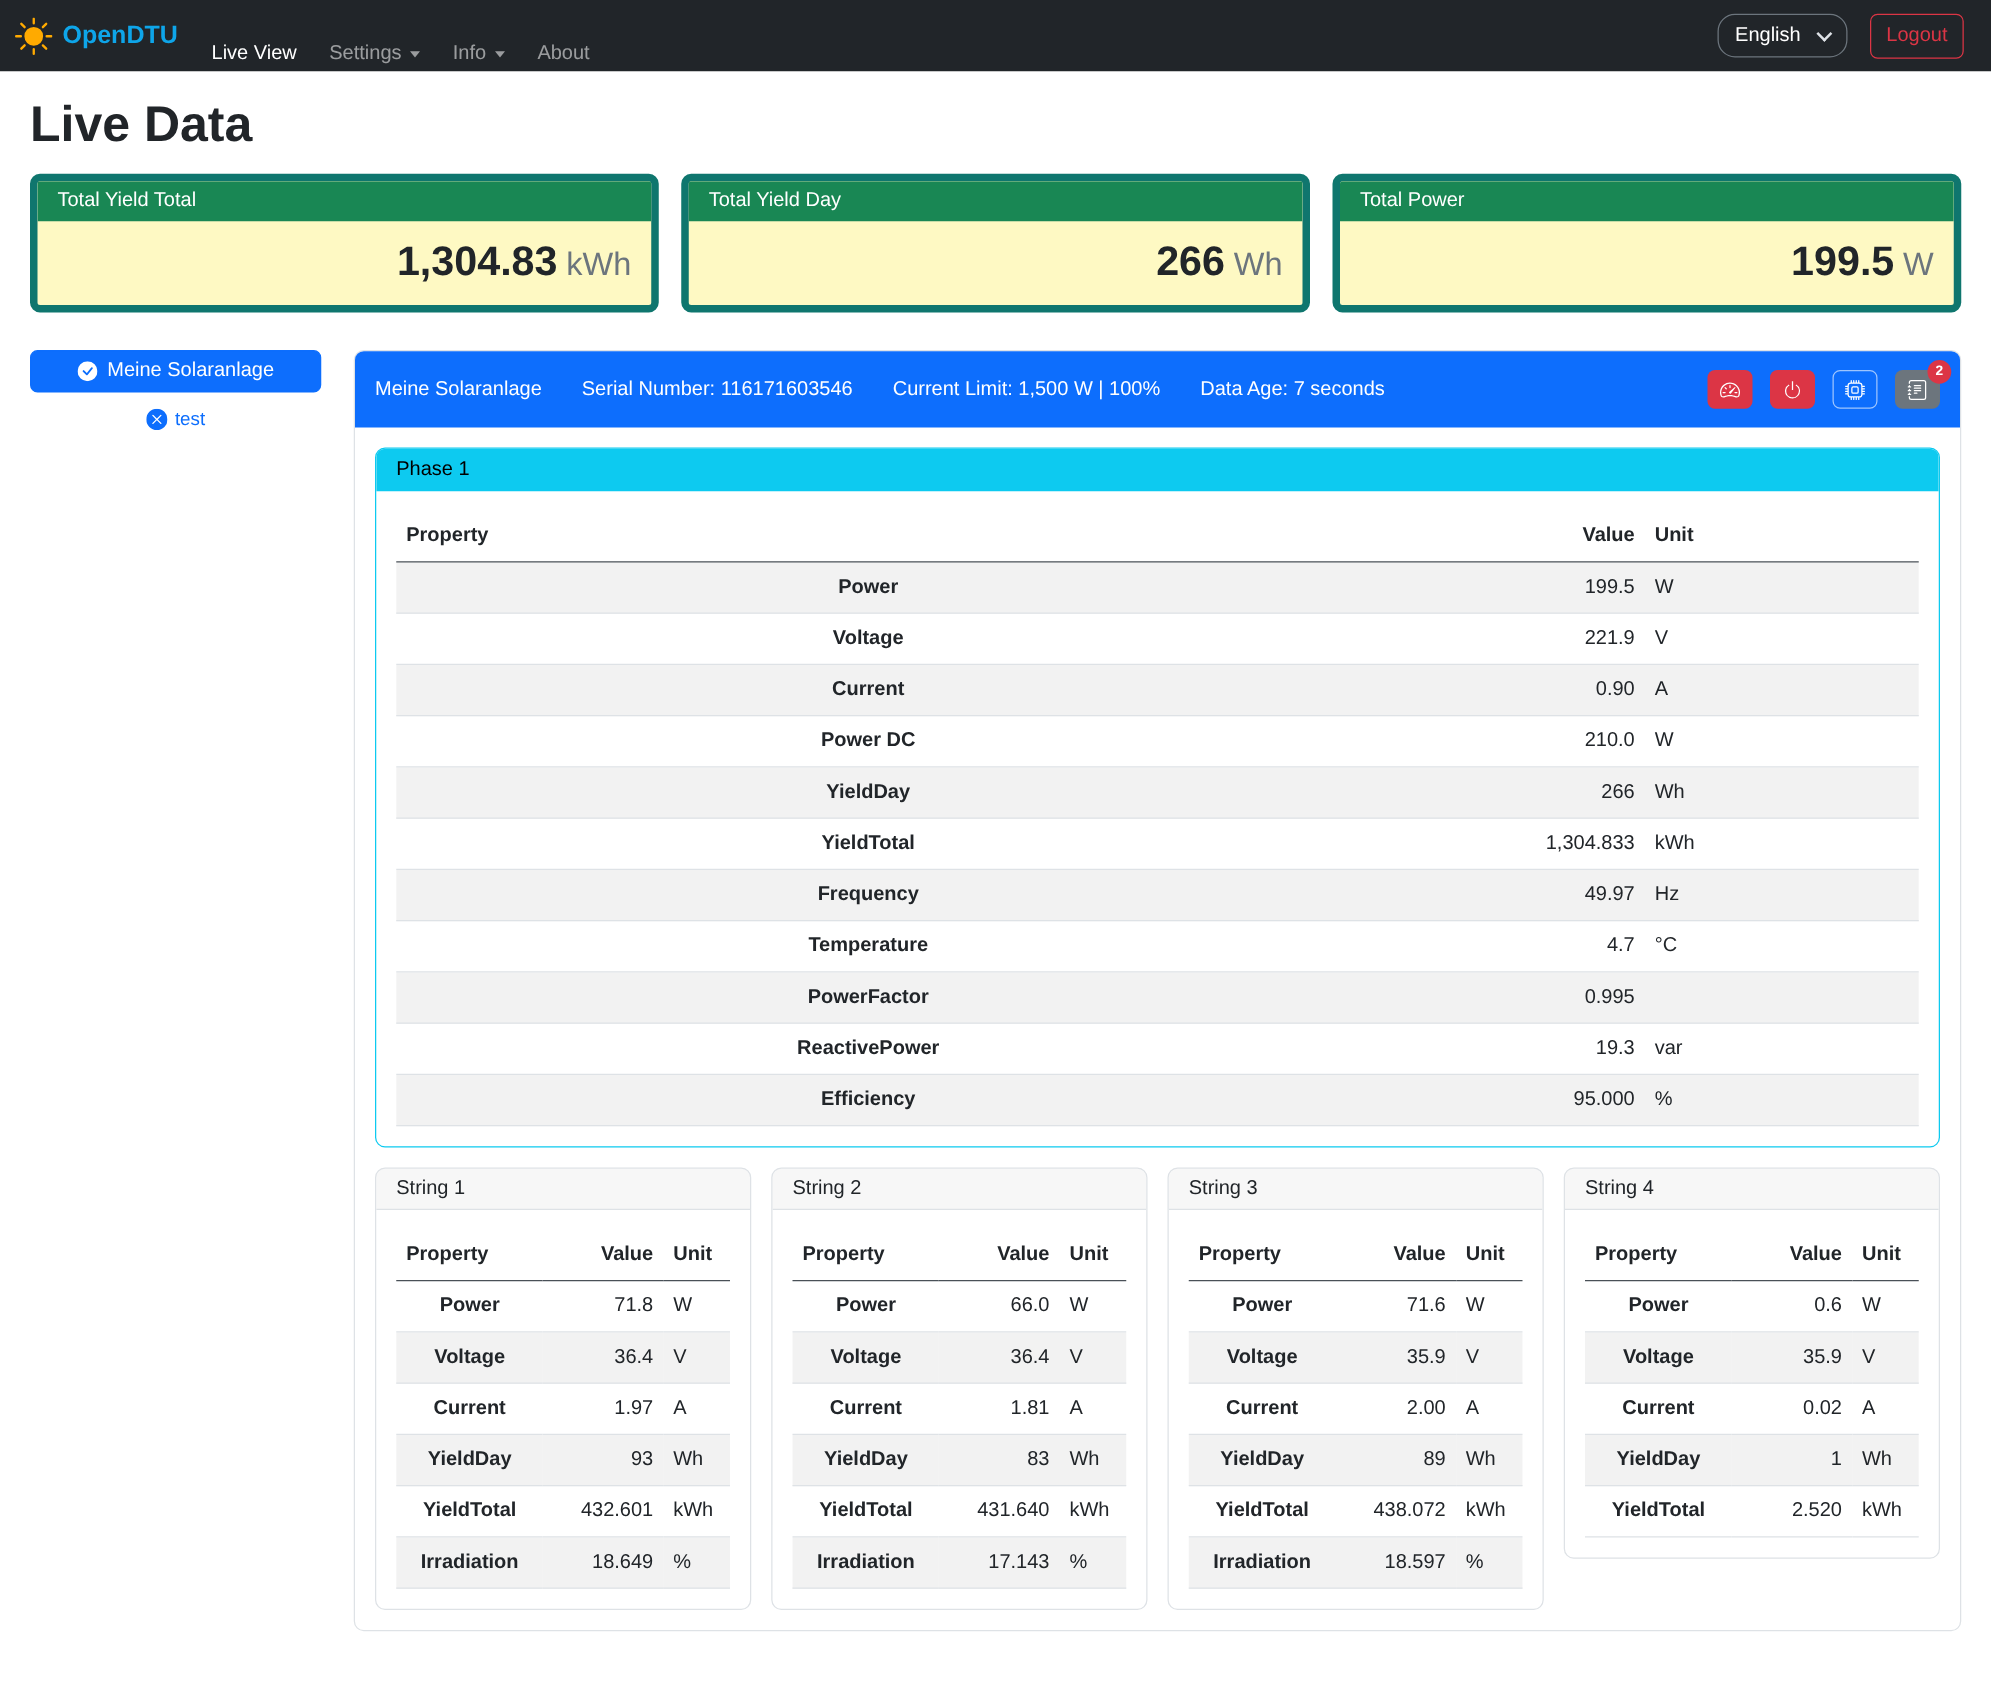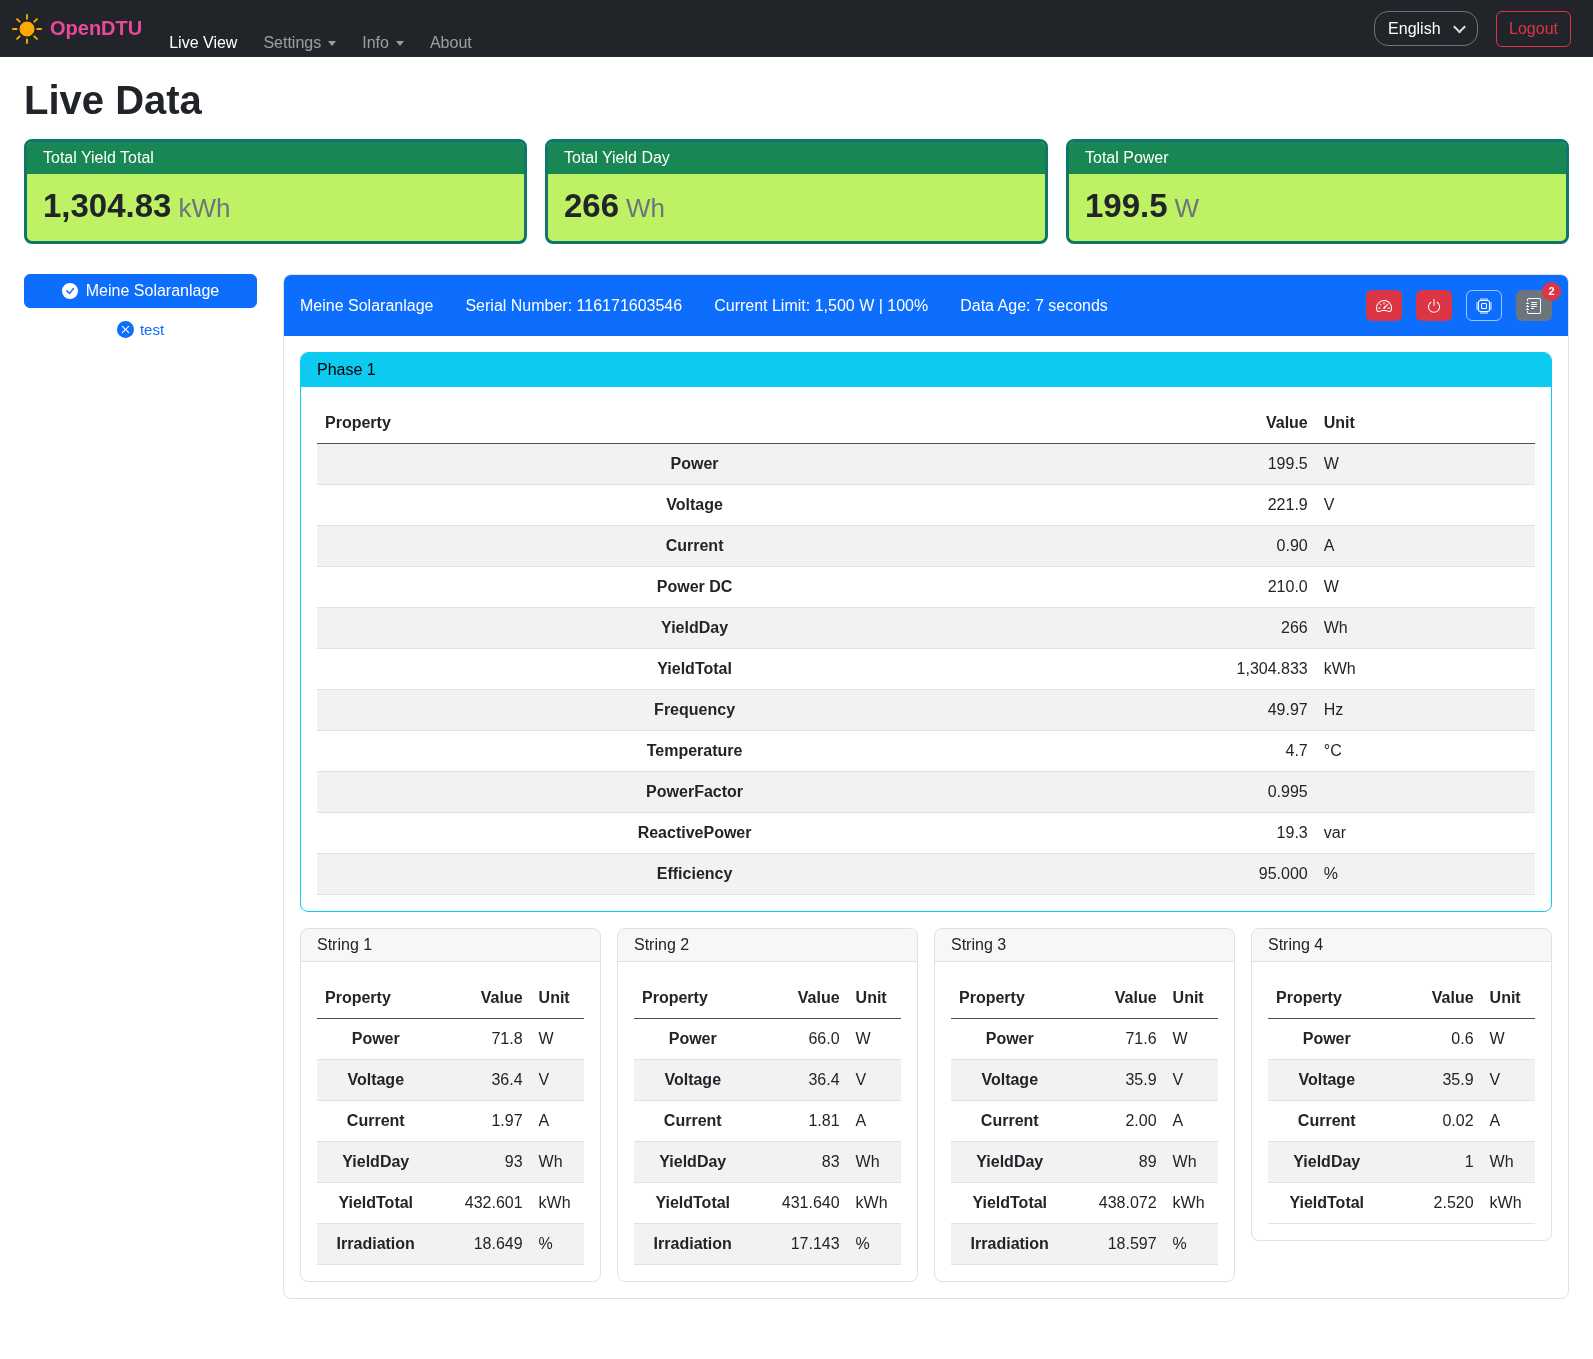--- a/index.html
+++ b/index.html
@@ -16,21 +16,21 @@
   
   .navbar {
     background: #212529;
     height: 57px;
     display: flex;
     align-items: center;
     padding: 0 12px;
   }
   .brand {
     display: flex; align-items: center; gap: 8px;
-    color: #ec4899; font-size: 20px; font-weight: 600;
+    color: #0ea5e9; font-size: 20px; font-weight: 600;
     margin-right: 14px; cursor: pointer; text-decoration: none;
   }
   .nav-links { display: flex; align-items: center; margin-top: 28px; }
   .nav-link {
     color: rgba(255,255,255,.55);
     padding: 8px 13px; cursor: pointer;
     display: flex; align-items: center; gap: 7px;
   }
   .nav-link.active { color: #fff; }
   .caret {
@@ -64,23 +64,23 @@
 
   
   .container { padding: 0 24px 30px; }
   h1.page-title { font-size: 40px; font-weight: 600; margin: 21px 0 16px; }
 
   
   .cards-row {
     display: grid; grid-template-columns: repeat(3, 1fr);
     gap: 18px; margin-bottom: 30px;
   }
-  .card { border: 3px solid #0f766e; border-radius: 8px; background: #bef264; overflow: hidden; }
+  .card { border: 6px solid #0f766e; border-radius: 8px; background: #fef9c3; overflow: hidden; }
   .card-header-success { background: #198754; color: #fff; padding: 7px 16px; }
-  .summary-body { padding: 13px 16px 16px; text-align: left; }
+  .summary-body { padding: 13px 16px 16px; text-align: right; }
   .summary-value { font-size: 33px; font-weight: 700; color: #212529; }
   .summary-unit { font-size: 26px; font-weight: 400; color: #6c757d; margin-left: 7px; }
 
   
   .main-row { display: flex; gap: 26px; align-items: flex-start; margin-top: 16px; }
   .sidebar { flex: 0 0 233px; width: 233px; }
   .inverter-btn {
     width: 100%; background: #0d6efd; border: 1px solid #0d6efd;
     color: #fff; border-radius: 6px; padding: 7px 12px; font-size: 16px;
     font-family: inherit; display: flex; align-items: center; justify-content: center;

